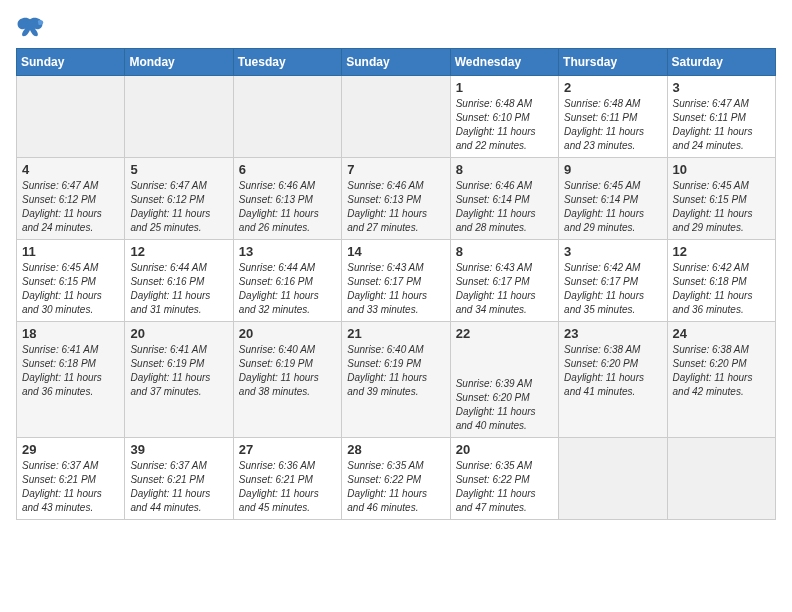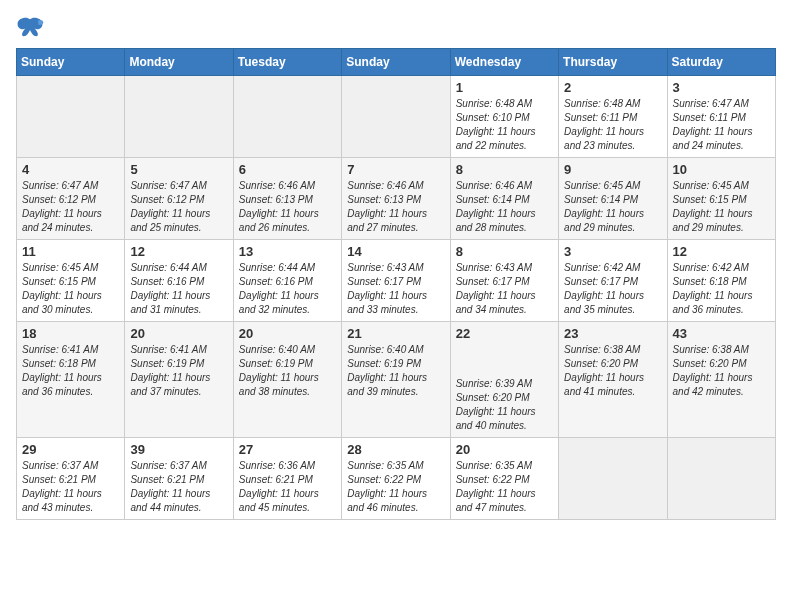--- a/index.html
+++ b/index.html
@@ -269,21 +269,21 @@
 Sunset: 6:20 PM
 Daylight: 11 hours and 40 minutes.</div>
         </td>
         <td>
           <span class="day-num">23</span>
           <div class="cell-text" style="white-space: pre-line;">Sunrise: 6:38 AM
 Sunset: 6:20 PM
 Daylight: 11 hours and 41 minutes.</div>
         </td>
         <td>
-          <span class="day-num">43</span>
+          <span class="day-num">24</span>
           <div class="cell-text" style="white-space: pre-line;">Sunrise: 6:38 AM
 Sunset: 6:20 PM
 Daylight: 11 hours and 42 minutes.</div>
         </td>
       </tr>
       <tr>
         <td>
           <span class="day-num">29</span>
           <div class="cell-text" style="white-space: pre-line;">Sunrise: 6:37 AM
 Sunset: 6:21 PM

